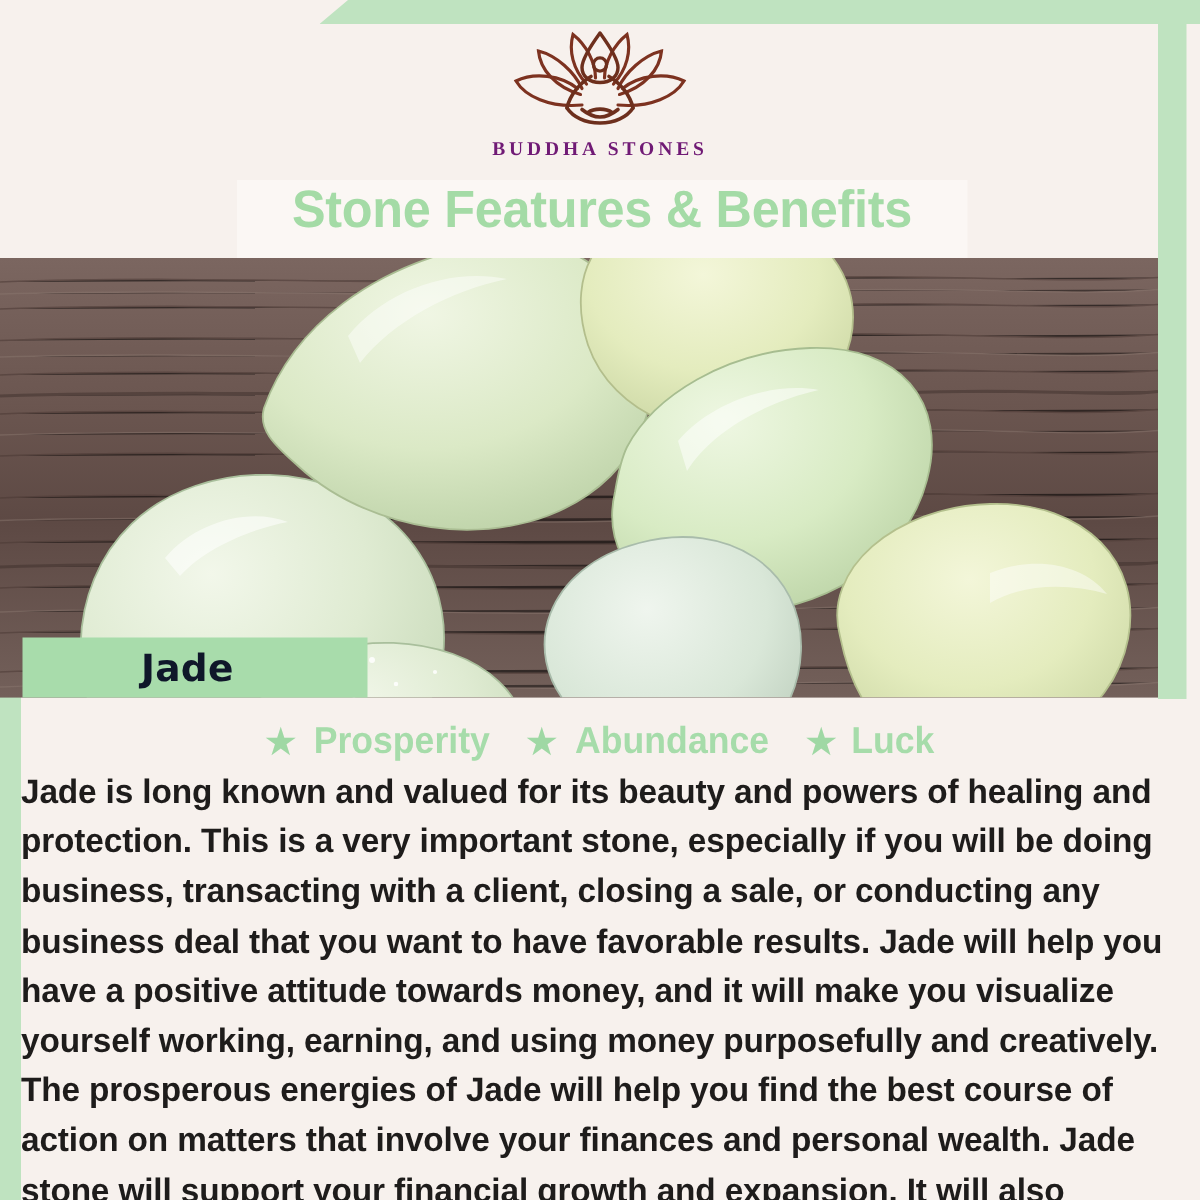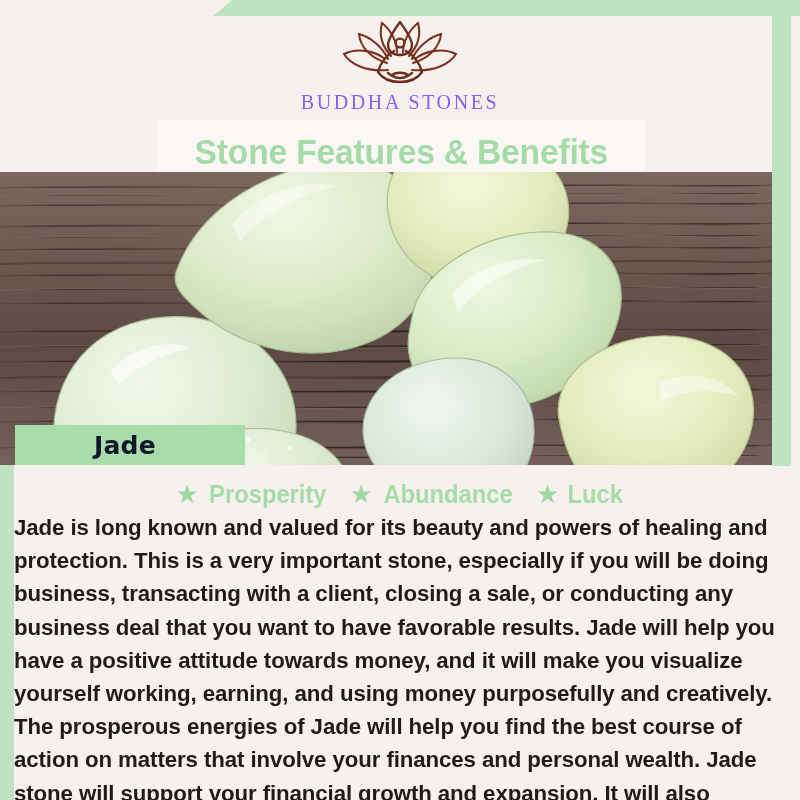--- a/index.html
+++ b/index.html
@@ -72,37 +72,37 @@
     justify-content: flex-start;
   }
   .logo-mark {
     width: 140px;
     height: 70px;
     display: block;
   }
   .logo-text {
     margin-top: 3px;
     font-family: "Liberation Serif", serif;
-    font-size: 20px;
+    font-size: 13px;
     letter-spacing: 2.6px;
-    color: #8b5cf6;
-    font-weight: 400;
+    color: #701a75;
+    font-weight: 700;
     white-space: nowrap;
   }
 
   
   .title-banner {
     position: absolute;
     left: 158px;
     top: 120px;
     width: 487px;
     height: 52px;
     background: #fbf7f4;
     display: flex;
-    align-items: flex-end;
+    align-items: flex-start;
     justify-content: center;
   }
   .title-text {
     font-family: "Liberation Sans Narrow", "Liberation Sans", sans-serif;
     font-weight: bold;
     font-size: 35px;
     color: #a4dba6;
     letter-spacing: -0.2px;
     transform: scaleX(0.96);
     white-space: nowrap;

